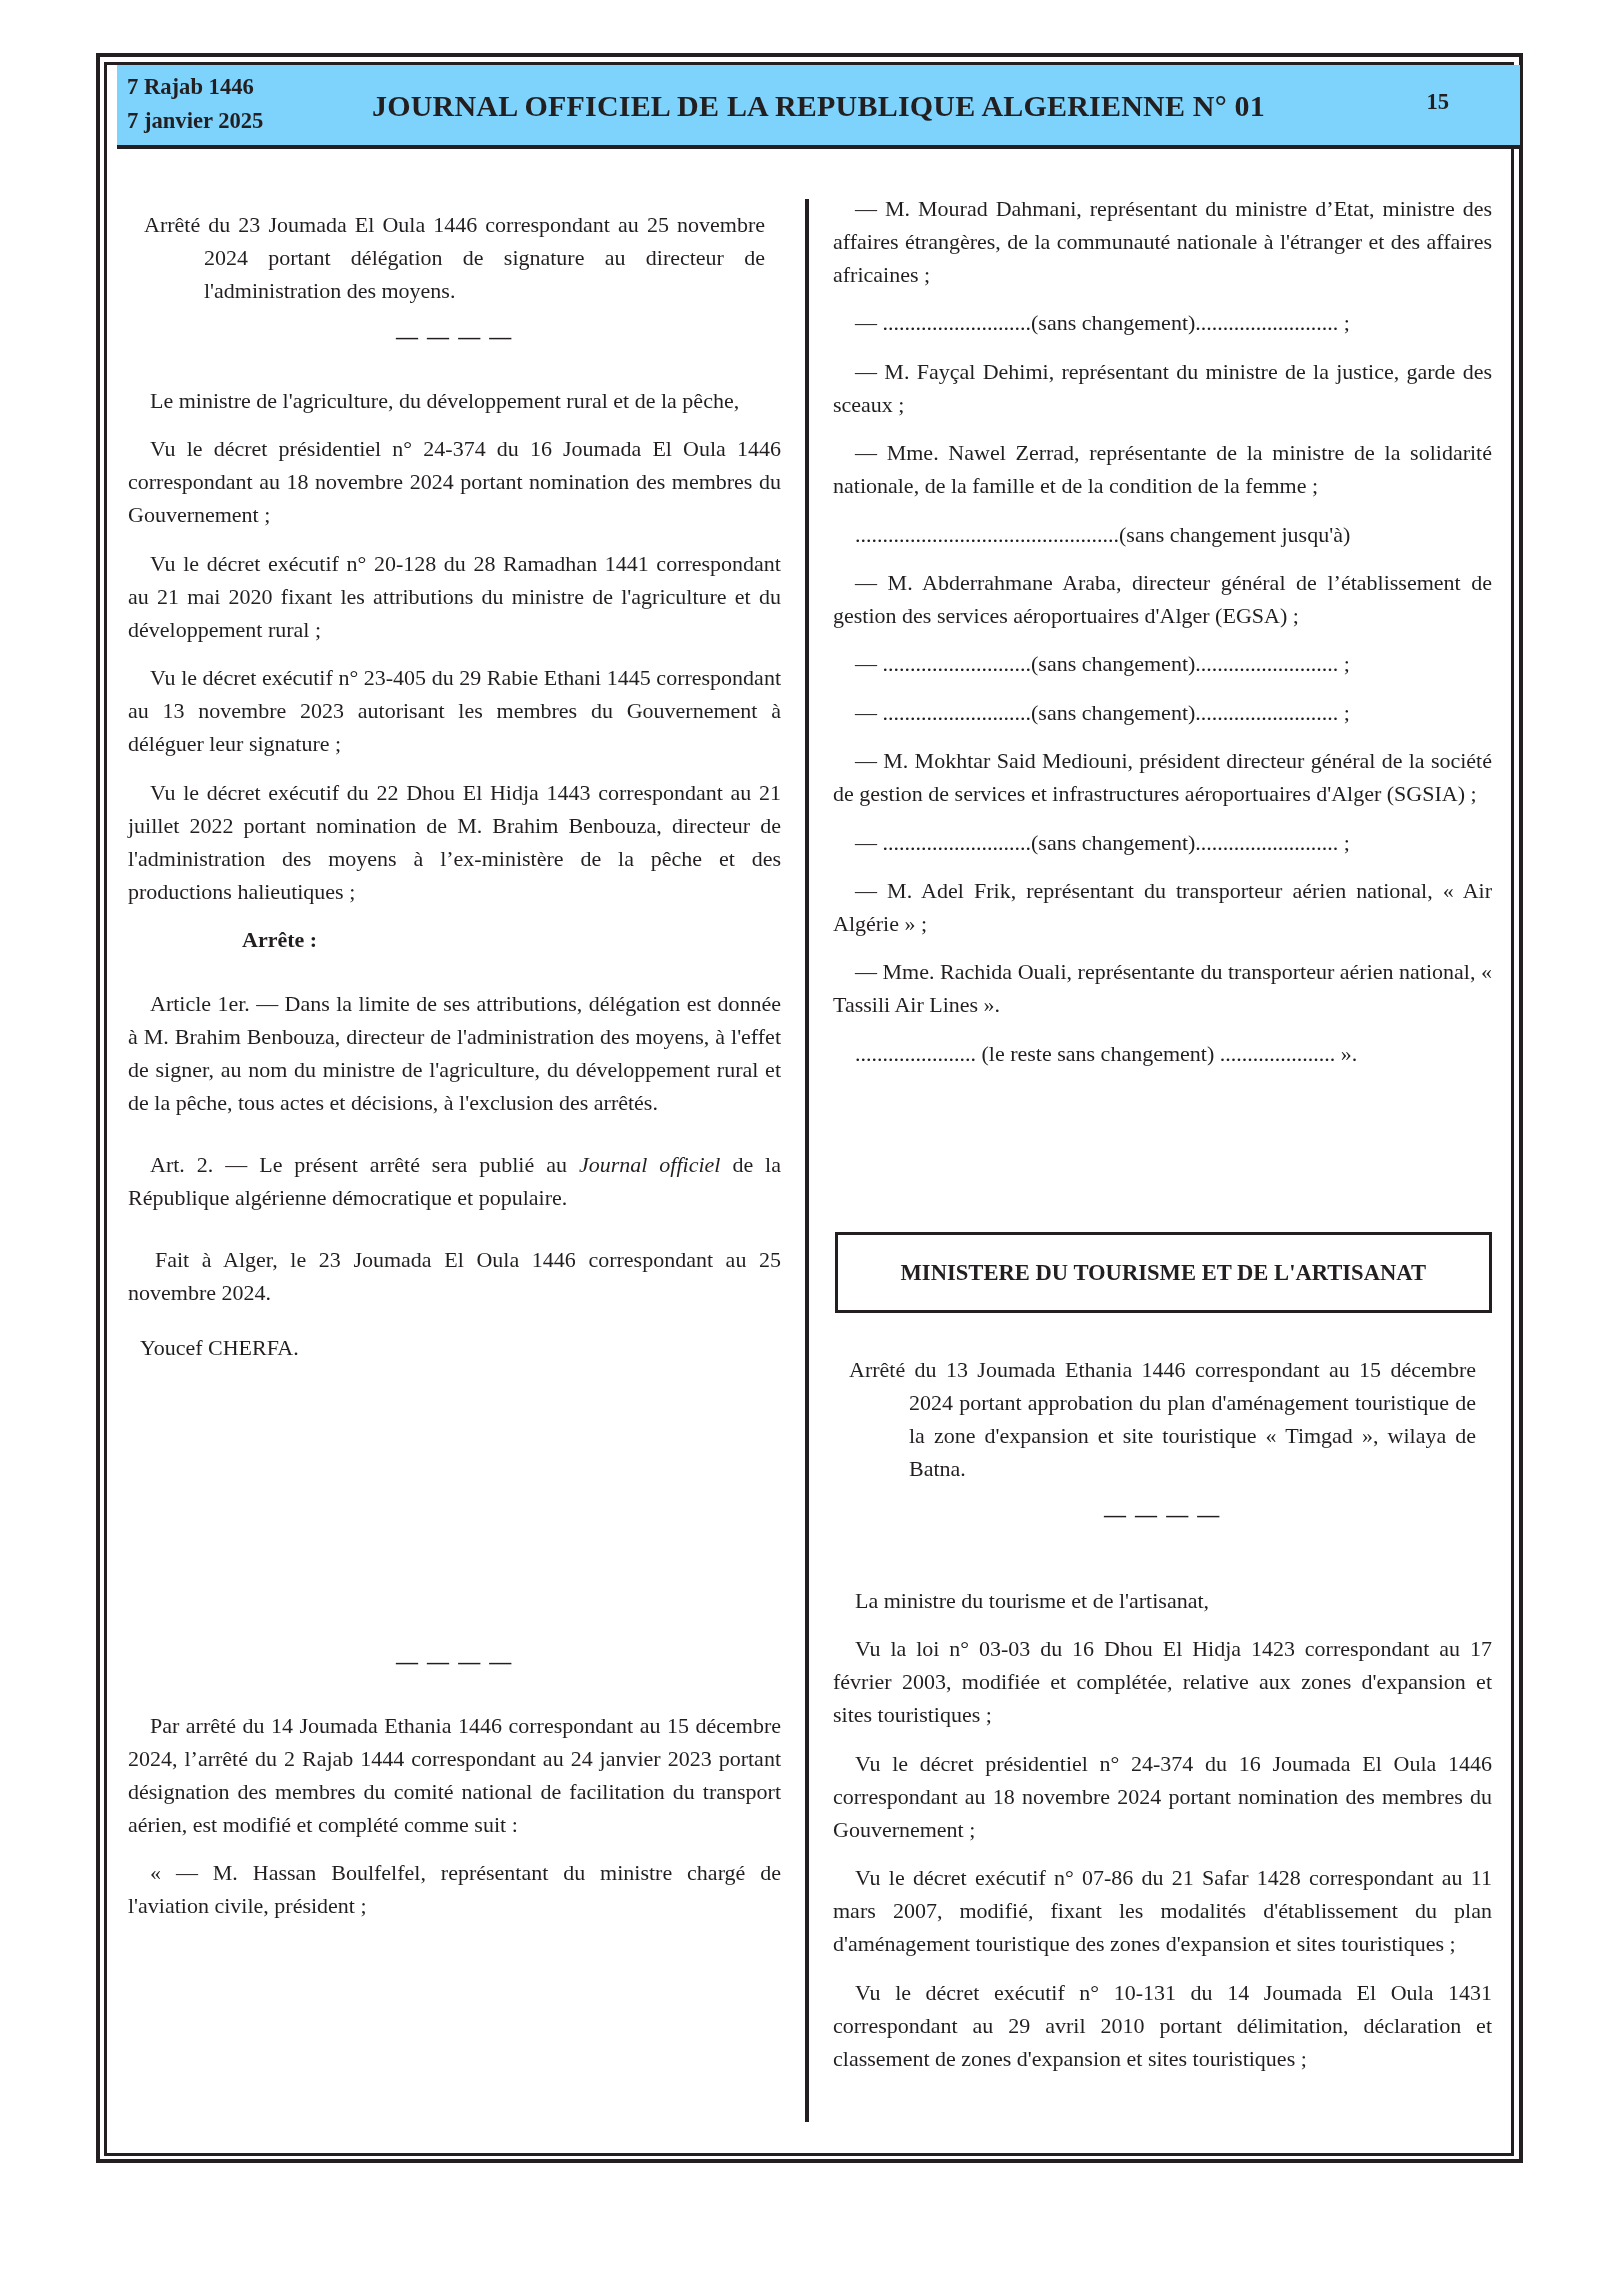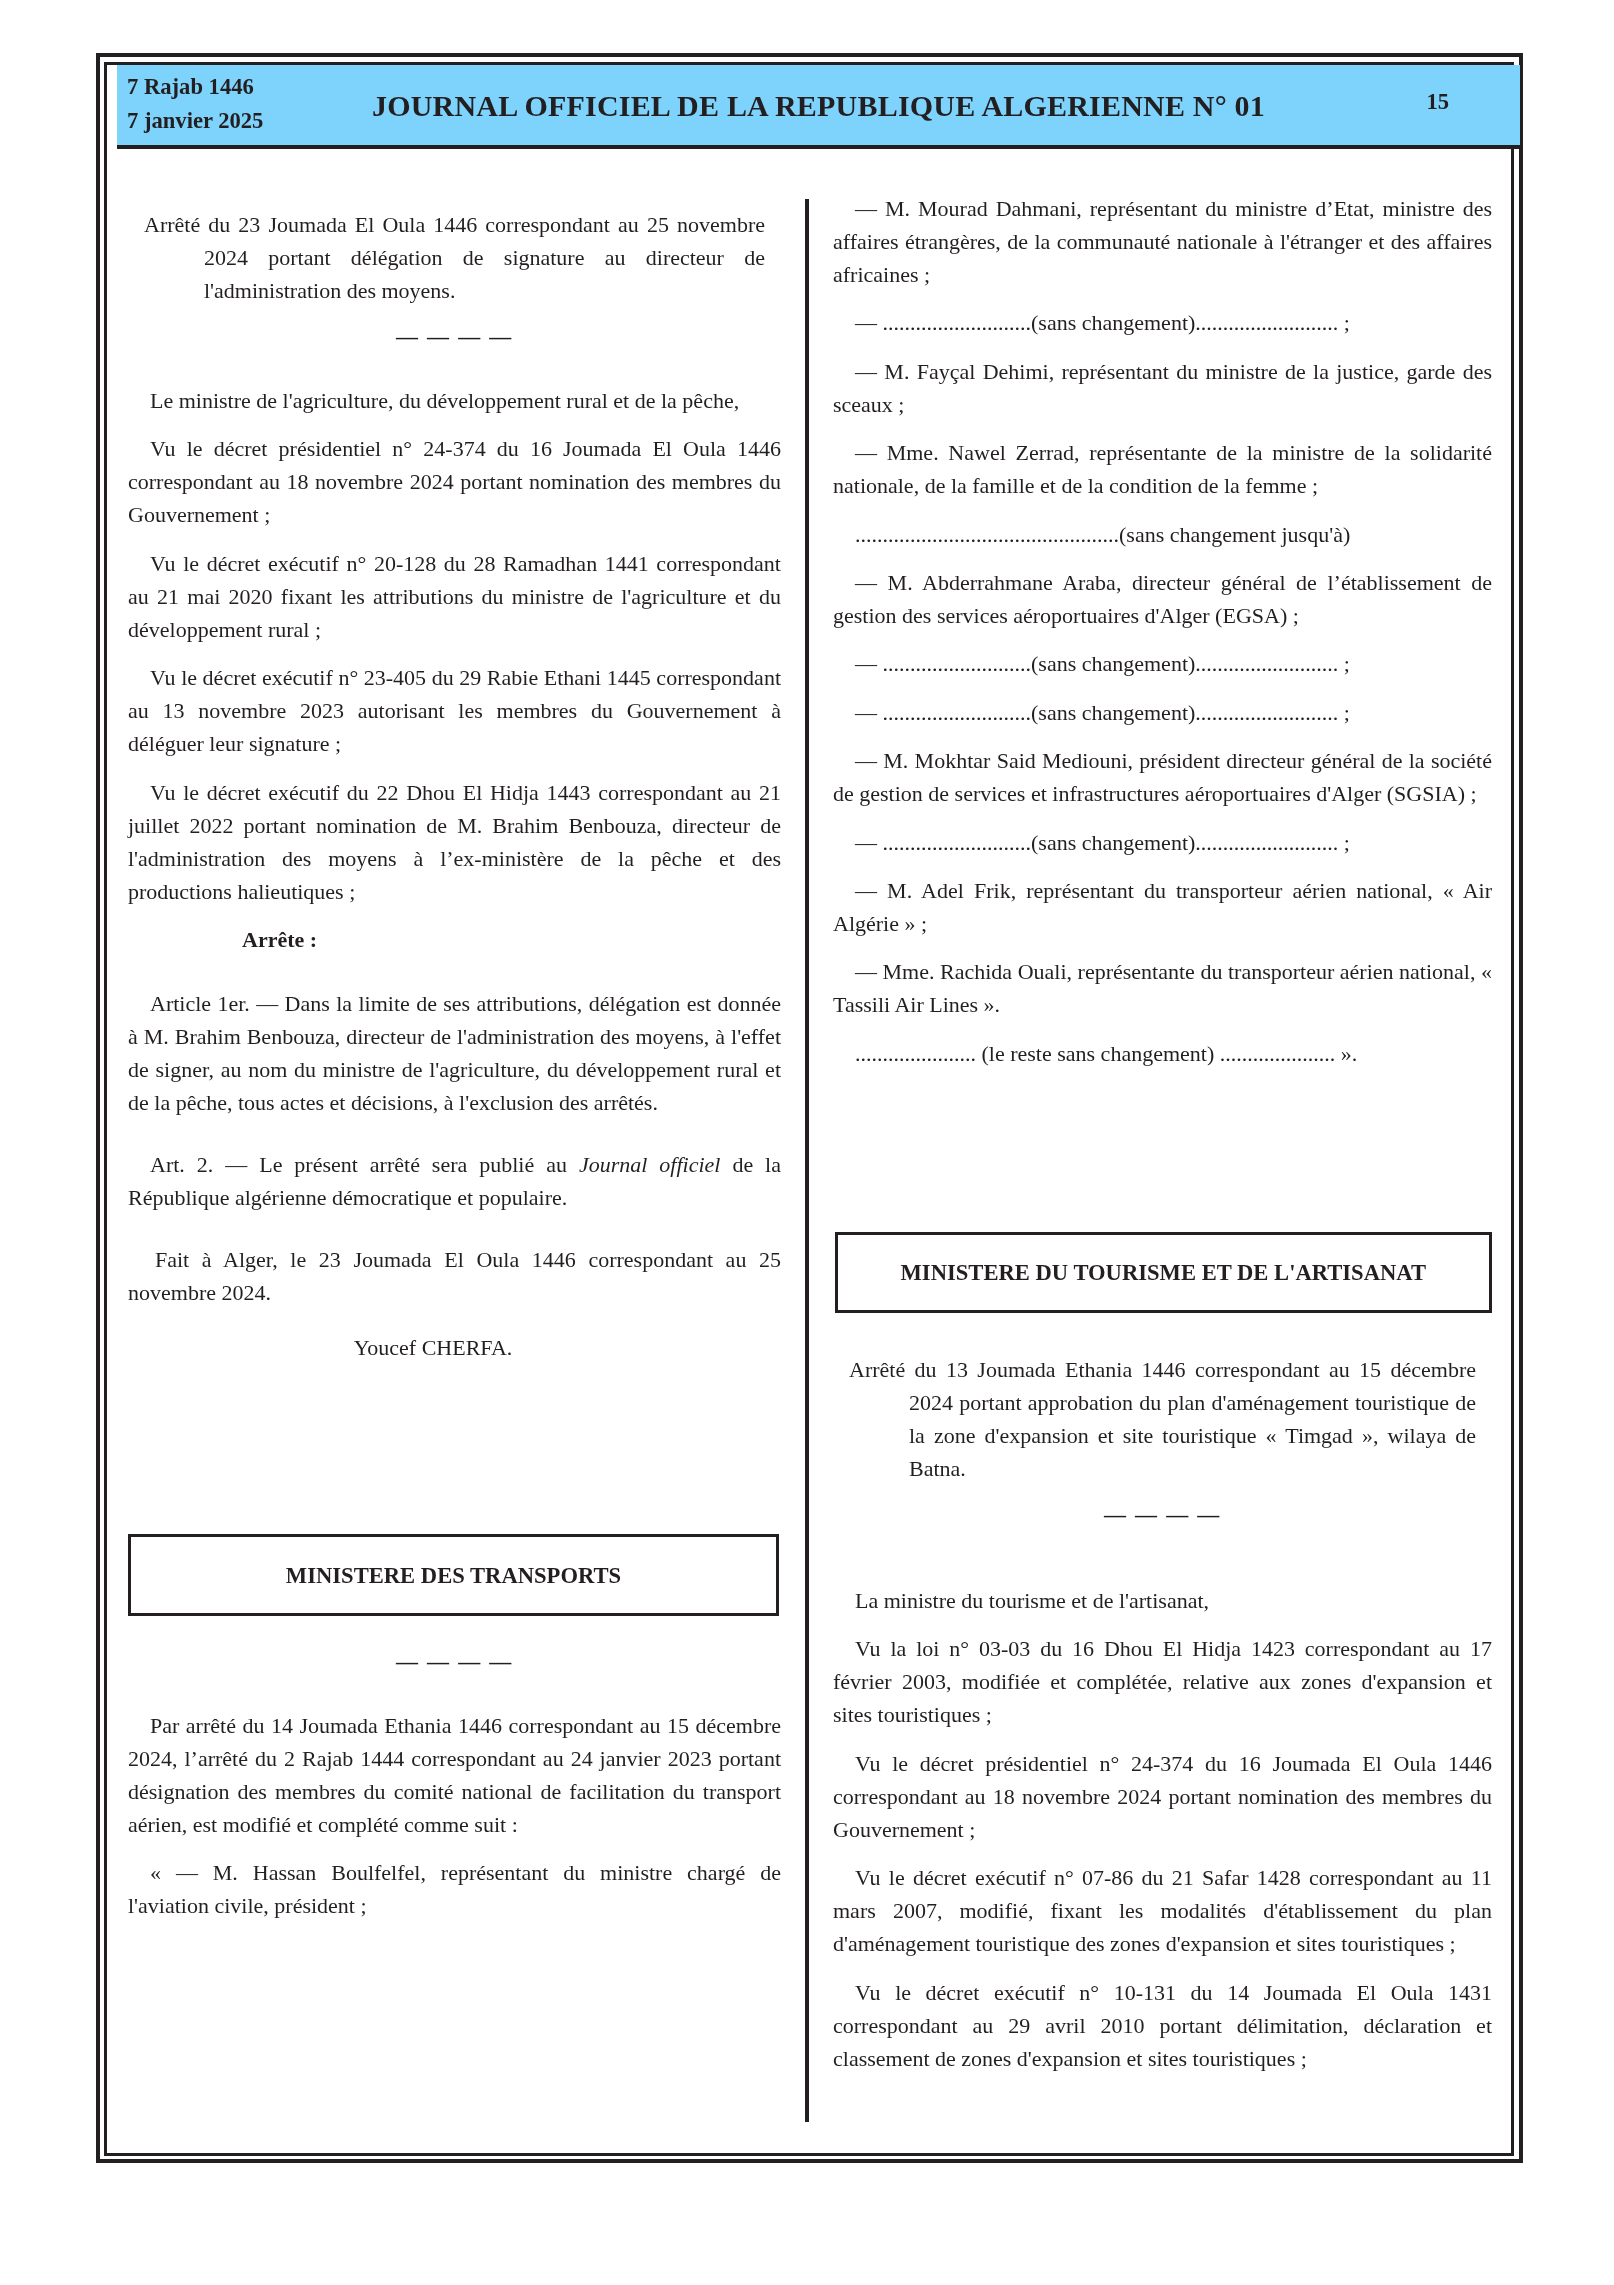--- a/index.html
+++ b/index.html
@@ -22,21 +22,21 @@
 
   .col { position: absolute; top: 192px; width: 653px; font-size: 22px; line-height: 33px; }
   .col.left { left: 128px; }
   .col.right { left: 833px; width: 659px; }
 
   .title { font-weight: normal; text-align: justify; text-align-last: left;
            padding-left: 60px; text-indent: -60px; margin: 16px; }
   .sep { text-align: center; font-weight: bold; letter-spacing: 1.8px; margin: 0; line-height: 27px; }
   p.par { margin: 0 0 15.4px 0; text-indent: 22px; text-align: justify; }
   .heading-center { font-weight: bold; margin: 0; }
-  .sig { text-align: center; padding-right: 43px; margin: 12px; }
+  .sig { text-align: left; padding-right: 43px; margin: 12px; }
 
   .box { border: 3.6px solid #231f20; box-sizing: border-box; text-align: center;
          font-weight: bold; font-size: 22.6px; display: flex; align-items: center; justify-content: center; }
 </style>
 </head>
 <body>
 
 <div class="frame-outer"></div>
 <div class="frame-inner"></div>
 
@@ -61,23 +61,20 @@
   <p class="par">Vu le décret exécutif n° 23-405 du 29 Rabie Ethani 1445 correspondant au 13 novembre 2023 autorisant les membres du Gouvernement à déléguer leur signature ;</p>
   <p class="par">Vu le décret exécutif du 22 Dhou El Hidja 1443 correspondant au 21 juillet 2022 portant nomination de M. Brahim Benbouza, directeur de l'administration des moyens à l’ex-ministère de la pêche et des productions halieutiques ;</p>
 
   <p class="heading-center" style="padding-left:114px; margin:9px 0 31px 0;">Arrête :</p>
 
   <p class="par" style="margin-bottom:29px;">Article 1er. — Dans la limite de ses attributions, délégation est donnée à M. Brahim Benbouza, directeur de l'administration des moyens, à l'effet de signer, au nom du ministre de l'agriculture, du développement rural et de la pêche, tous actes et décisions, à l'exclusion des arrêtés.</p>
   <p class="par" style="margin-bottom:29px;"><span>Art. 2. — Le présent arrêté sera publié au </span><i>Journal officiel</i><span> de la République algérienne démocratique et populaire.</span></p>
   <p class="par" style="text-indent:27px; margin-bottom:22px;">Fait à Alger, le 23 Joumada El Oula 1446 correspondant au 25 novembre 2024.</p>
   <p class="sig">Youcef CHERFA.</p>
 
-  <div class="box" style="position:absolute; left:0; top:1342px; width:651px; height:82px;">
-    <span>MINISTERE DES TRANSPORTS</span>
-  </div>
 
   <div style="position:absolute; left:0; top:1456px; width:653px;">
     <p class="sep" style="margin-bottom:34px;">— — — —</p>
     <p class="par">Par arrêté du 14 Joumada Ethania 1446 correspondant au 15 décembre 2024, l’arrêté du 2 Rajab 1444 correspondant au 24 janvier 2023 portant désignation des membres du comité national de facilitation du transport aérien, est modifié et complété comme suit :</p>
     <p class="par">« — M. Hassan Boulfelfel, représentant du ministre chargé de l'aviation civile, président ;</p>
   </div>
 </div>
 
 <div class="col right">
   <p class="par">— M. Mourad Dahmani, représentant du ministre d’Etat, ministre des affaires étrangères, de la communauté nationale à l'étranger et des affaires africaines ;</p>

